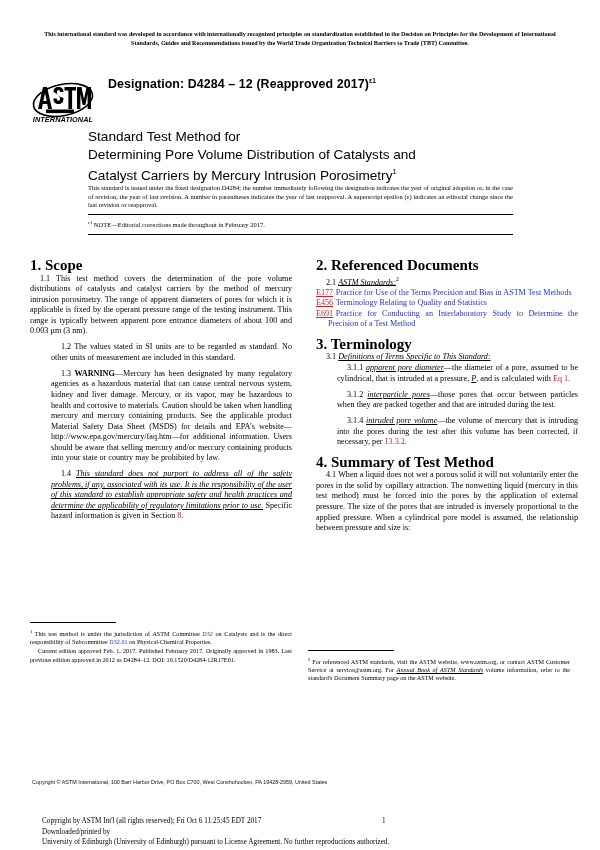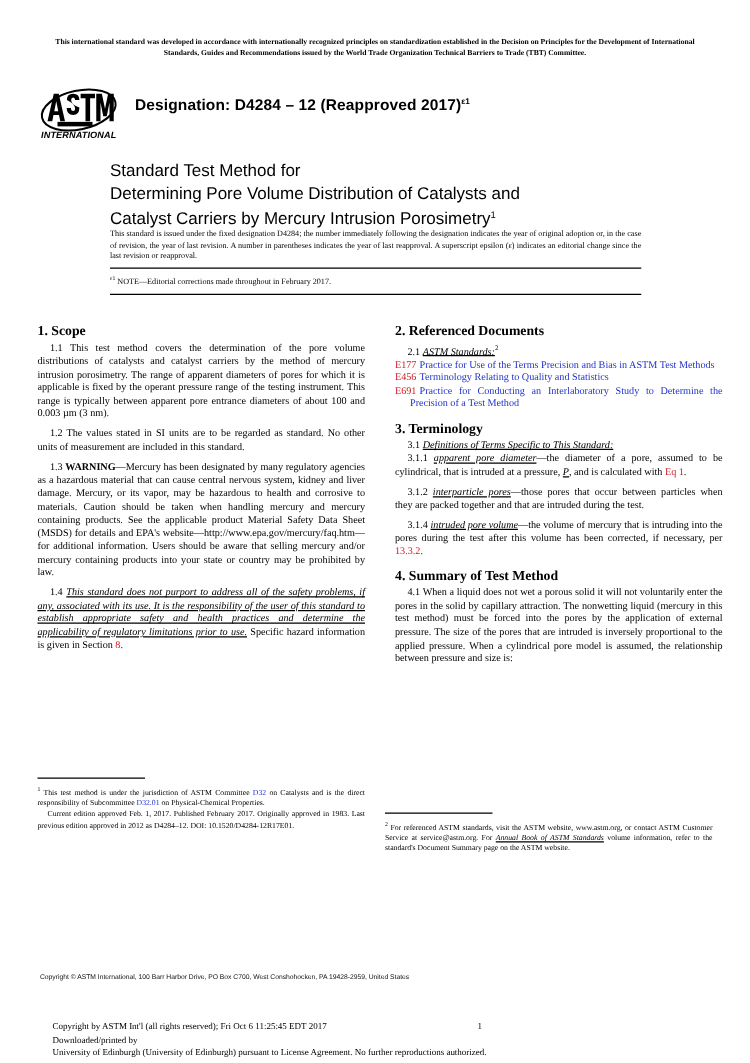--- a/index.html
+++ b/index.html
@@ -36,21 +36,21 @@
   .designation-row {
     position: absolute;
     left: 30px;
     top: 69px;
     width: 540px;
     height: 46px;
   }
   .astm-logo {
     position: absolute;
     left: 0px;
-    top: 0px;
+    top: 12px;
     width: 66px;
     height: 44px;
   }
   .astm-logo svg { display: block; }
   .designation-text {
     position: absolute;
     left: 78px;
     top: 8px;
     font-family: "Liberation Sans", sans-serif;
     font-weight: bold;
@@ -127,54 +127,55 @@
     font-size: 8.15px;
     line-height: 10.55px;
     text-align: justify;
     color: #000;
   }
   .col-left  { left: 30px; }
   .col-right { left: 316px; }
 
   .sec-head {
     font-weight: bold;
-    font-size: 11px;
+    font-size: 15px;
     line-height: 11px;
     margin-top: 9px;
     margin-bottom: 2.5px;
     text-align: left;
   }
   .sec-head:first-child { margin-top: 0; }
 
   p.para {
     margin: 0 0 0 0;
     text-indent: 10px;
     text-align: justify;
   }
-  p.para + p.para { margin-top: 5.5px; }
+  p.para + p.para { margin-top: 5.5px; margin-left: 21px; }
 
   p.noindent { text-indent: 0; }
 
   .ital { font-style: italic; text-decoration: underline; }
   .bld  { font-weight: bold; }
   .red  { color: #cf2027; }
   .blue { color: #2233cc; }
 
   
   .ref-line {
     text-indent: 0;
     padding-left: 12px;
     text-align: justify;
     margin: 0;
     color: #2233cc;
   }
   .ref-line .refnum {
     color: #cf2027;
     margin-left: -12px;
     padding-right: 2.5px;
+    text-decoration: underline;
   }
 
   sup.fn {
     font-size: 5.6px;
     vertical-align: super;
   }
 
   
   .footnote-area {
     position: absolute;

